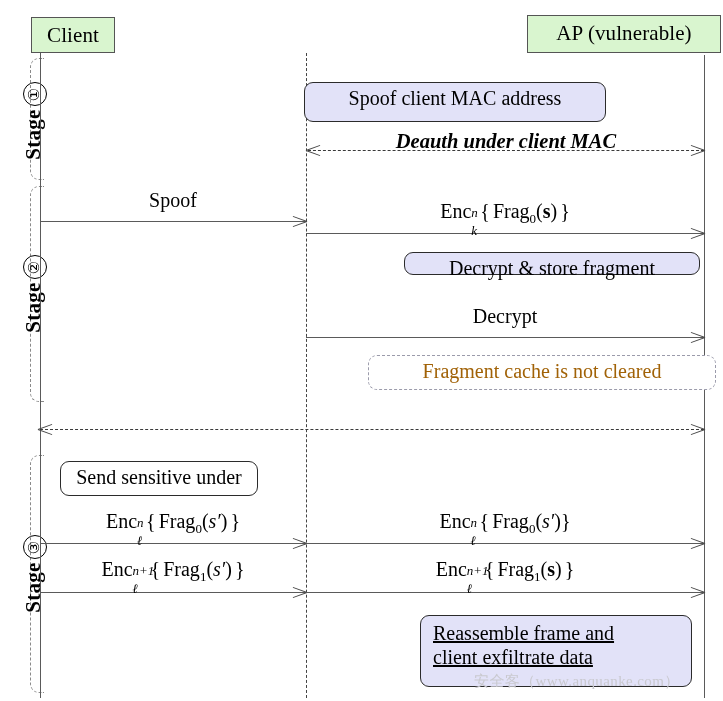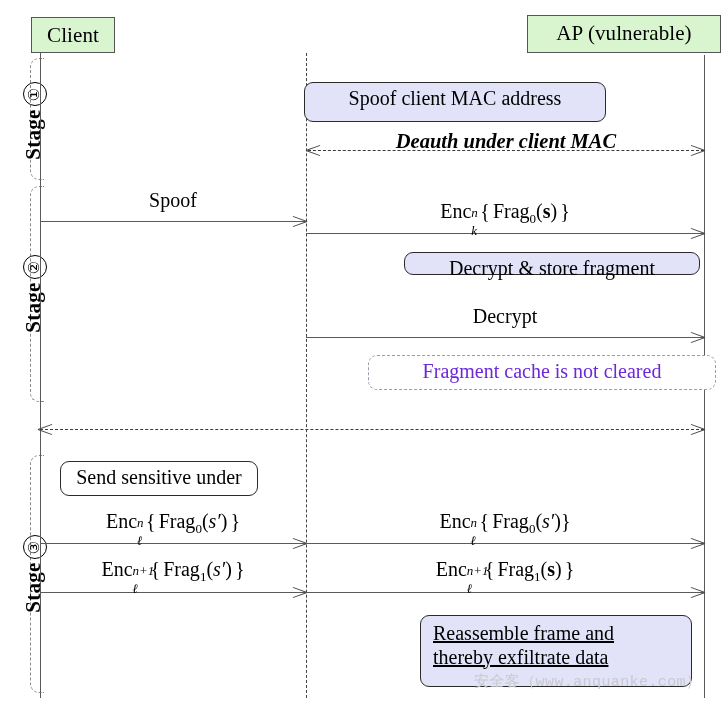--- a/index.html
+++ b/index.html
@@ -83,21 +83,21 @@
     line-height:1.18;
     text-align:center;
     padding:4px 9px 5px 9px;
     white-space:nowrap;
   }
   .note.white{background:#ffffff;}
   .note.multiline{white-space:normal;text-align:left;}
   .note.grey-dash{
     background:#ffffff;
     border:1.6px dashed #9b9bab;
-    color:#6d28d9;
+    color:#a16207;
   }
 
   
   .stage{
     position:absolute;
     left:8px;
     width:46px;
   }
   .brace{
     position:absolute;
@@ -152,21 +152,21 @@
   }
   .math .sp{display:inline-block;width:3px;}
 
   
   .watermark{
     position:absolute;
     font-size:15px;
     color:#c9c9cf;
     white-space:nowrap;
     letter-spacing:.4px;
-    font-family:Liberation Mono, monospace;
+    font-family:Liberation Serif, serif;
   }
 </style>
 </head>
 <body>
 
 <div id="canvas">
 
   <div class="stage">
     <div class="brace" style="top:58px;height:122px;"></div>
     <div class="stage-text" style="top:108px;"><span>Stage</span><span class="circled">①</span></div>
@@ -312,20 +312,20 @@
       </div>
   </div>
   <div class="msg-label" style="left:306px;top:559px;width:398px;">
     <span class="math">
       <span>Enc</span><span class="stack"><span class="s-up">n+1</span><span class="s-dn">ℓ</span></span><span class="sp"></span><span class="sp"></span><span class="sp"></span><span class="sp"></span><span class="sp"></span><span class="sp"></span><span>{</span><span class="sp"></span><span>Frag</span><span class="subn">1</span><span>(</span><span class="bd">s</span><span>)</span><span class="sp"></span><span>}</span>
     </span>
   </div>
 
   <div class="note multiline" style="left:420px;top:615px;width:272px;height:72px;padding:6px 12px;text-decoration:underline;">
     <div>Reassemble frame and</div>
-    <div>thereby exfiltrate data</div>
+    <div>client exfiltrate data</div>
   </div>
 
   <div class="watermark" style="left:474px;top:672px;">
     <span>安全客（www.anquanke.com）</span>
   </div>
 
 </div>
 
 </body></html>

